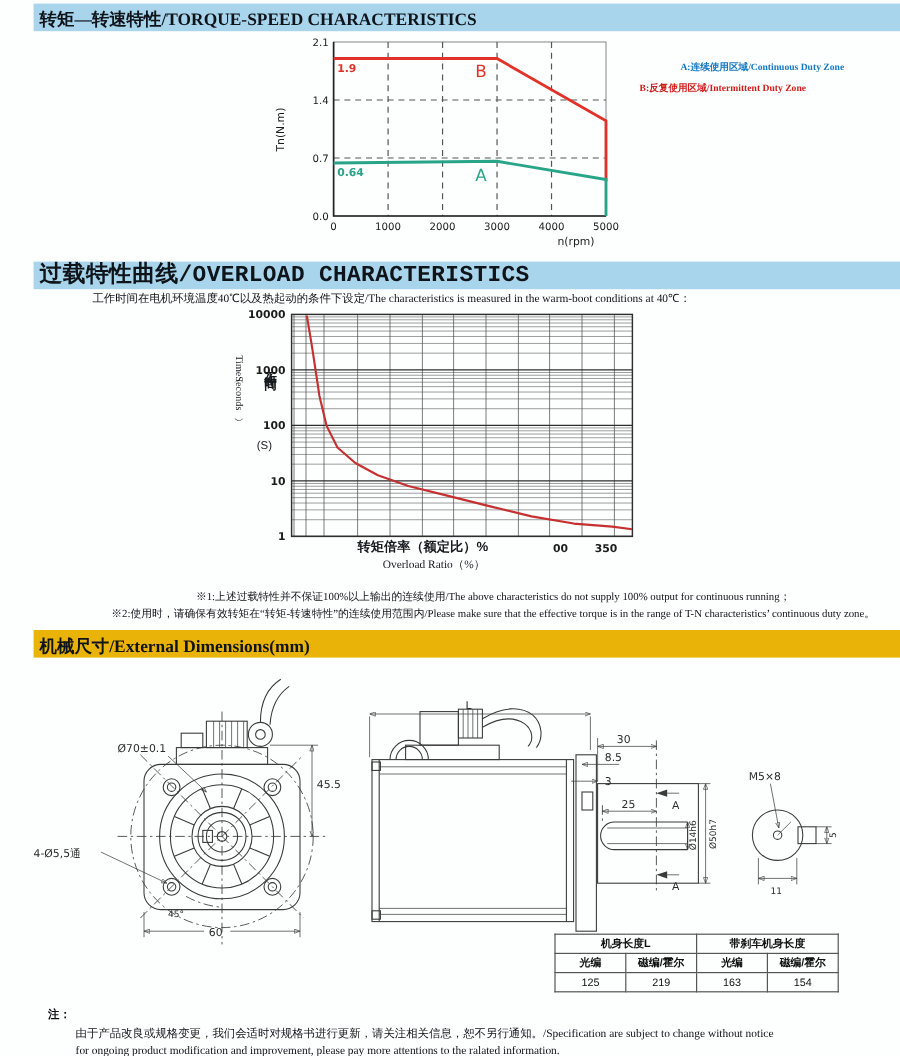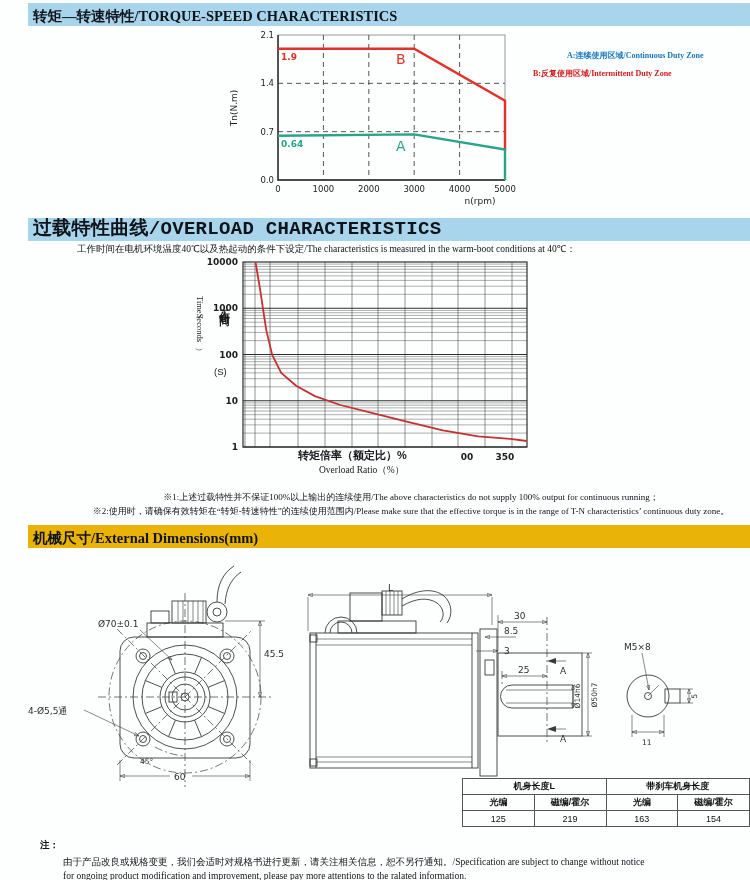--- a/index.html
+++ b/index.html
@@ -25,21 +25,21 @@
   .ann{font-size:9px;font-weight:bold;}
   .serlabel{font-size:14px;}
   .axis{font-size:9px;fill:#1c1c1c;}
   .dim{font-size:9px;fill:#2c2c2c;}
   .dim-s{font-size:7.5px;fill:#2c2c2c;}
   .mech line,.mech path,.mech rect,.mech circle,.mech polyline{stroke:#3a3a3a;fill:none;stroke-width:.9;}
   .mech .dash{stroke-dasharray:8 3 2 3;stroke-width:.7;}
   .mech .thin{stroke-width:.6;}
   .mech .arrhead{fill:#3a3a3a;stroke:none;}
   table.spec{position:absolute;left:462px;top:778px;border-collapse:collapse;font-size:9px;color:#111;}
-  table.spec td{border:1px solid #555;text-align:center;padding:1px 16px;height:13px;}
+  table.spec td{border:1px solid #555;text-align:center;padding:1px 3px;height:13px;}
   table.spec .hd{font-weight:bold;}
   table.spec td.c{width:52px;}
 </style>
 </head>
 <body>
 
 <div class="page">
 
   <div class="hbar serif" style="top: 3px; background: rgb(169, 213, 236);">
     <span>转矩—转速特性/TORQUE-SPEED CHARACTERISTICS</span>

